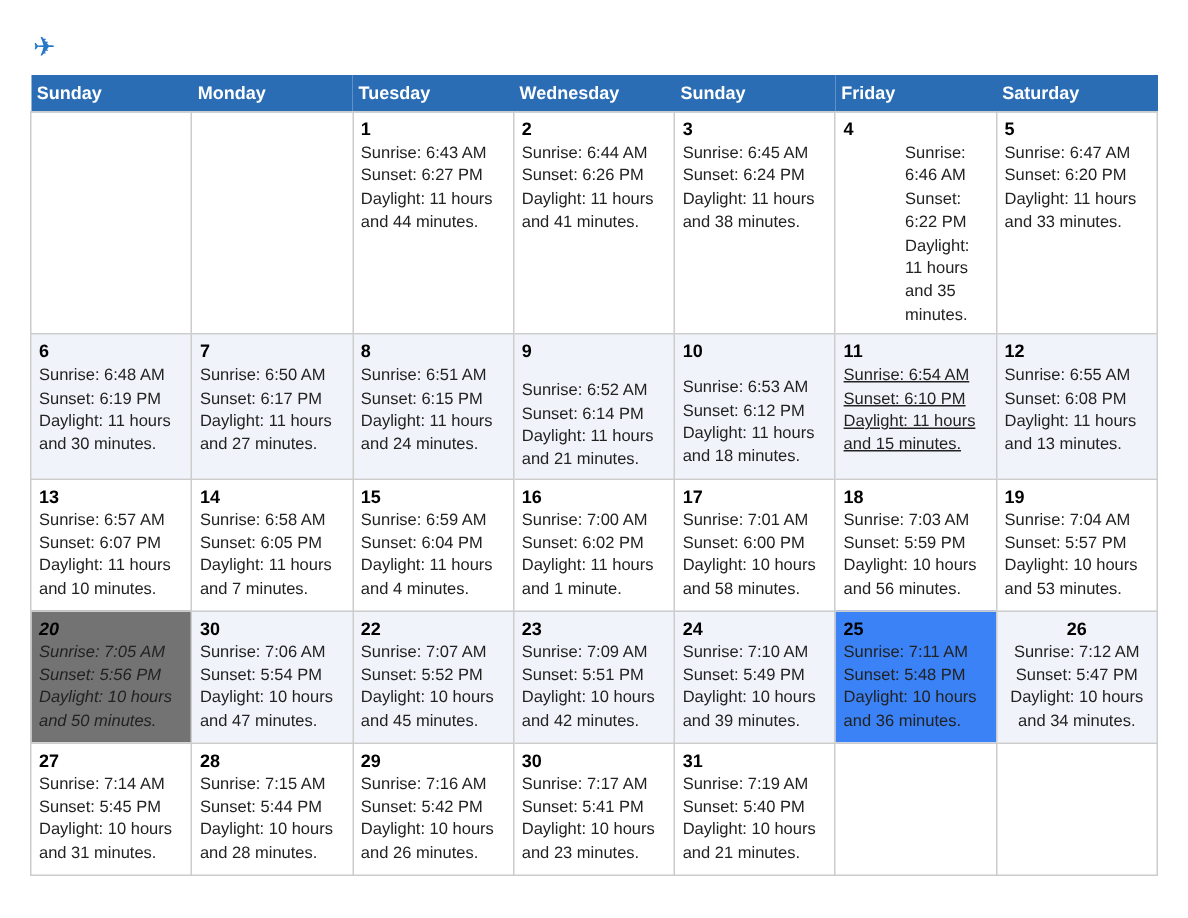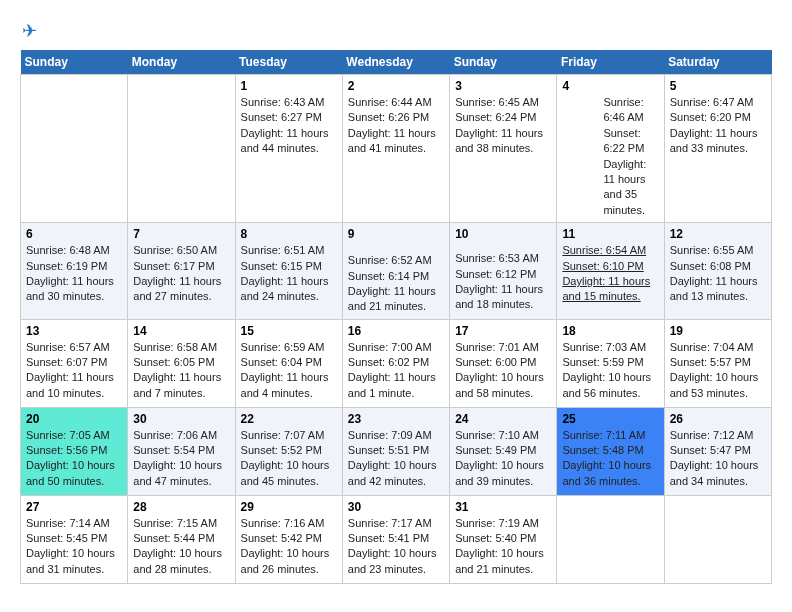--- a/index.html
+++ b/index.html
@@ -233,21 +233,21 @@
 Daylight: 10 hours and 56 minutes.</div>
         </td>
         <td>
           <div class="day-number">19</div>
           <div class="day-info" style="white-space: pre-line;">Sunrise: 7:04 AM
 Sunset: 5:57 PM
 Daylight: 10 hours and 53 minutes.</div>
         </td>
       </tr>
       <tr>
-        <td style="background-color: #5eead4;">
+        <td style="background-color: #737373; font-style: italic;">
           <div class="day-number">20</div>
           <div class="day-info" style="white-space: pre-line;">Sunrise: 7:05 AM
 Sunset: 5:56 PM
 Daylight: 10 hours and 50 minutes.</div>
         </td>
         <td style="background-color: rgb(240, 244, 250);">
           <div class="day-number">30</div>
           <div class="day-info" style="white-space: pre-line;">Sunrise: 7:06 AM
 Sunset: 5:54 PM
 Daylight: 10 hours and 47 minutes.</div>
@@ -269,21 +269,21 @@
           <div class="day-info" style="white-space: pre-line;">Sunrise: 7:10 AM
 Sunset: 5:49 PM
 Daylight: 10 hours and 39 minutes.</div>
         </td>
         <td style="background-color: #3b82f6;">
           <div class="day-number">25</div>
           <div class="day-info" style="white-space: pre-line;">Sunrise: 7:11 AM
 Sunset: 5:48 PM
 Daylight: 10 hours and 36 minutes.</div>
         </td>
-        <td style="background-color: rgb(240, 244, 250);">
+        <td style="background-color: rgb(240, 244, 250); text-align: center;">
           <div class="day-number">26</div>
           <div class="day-info" style="white-space: pre-line;">Sunrise: 7:12 AM
 Sunset: 5:47 PM
 Daylight: 10 hours and 34 minutes.</div>
         </td>
       </tr>
       <tr>
         <td>
           <div class="day-number">27</div>
           <div class="day-info" style="white-space: pre-line;">Sunrise: 7:14 AM

